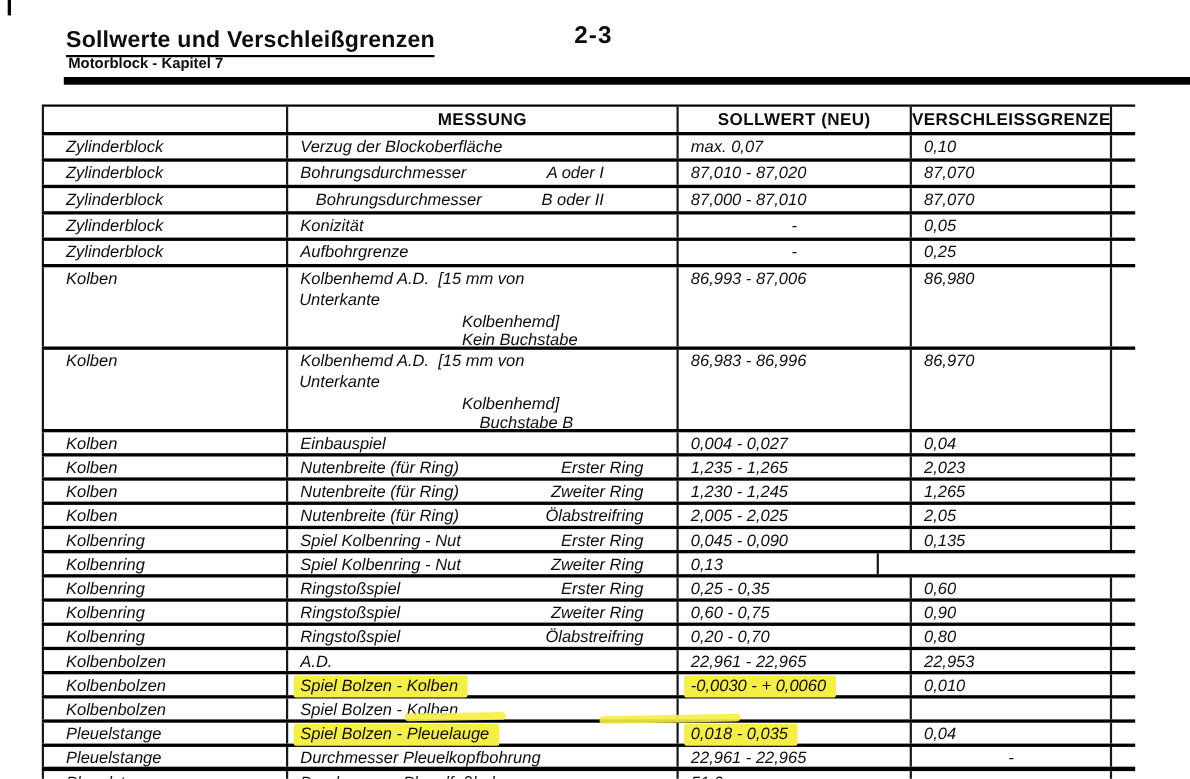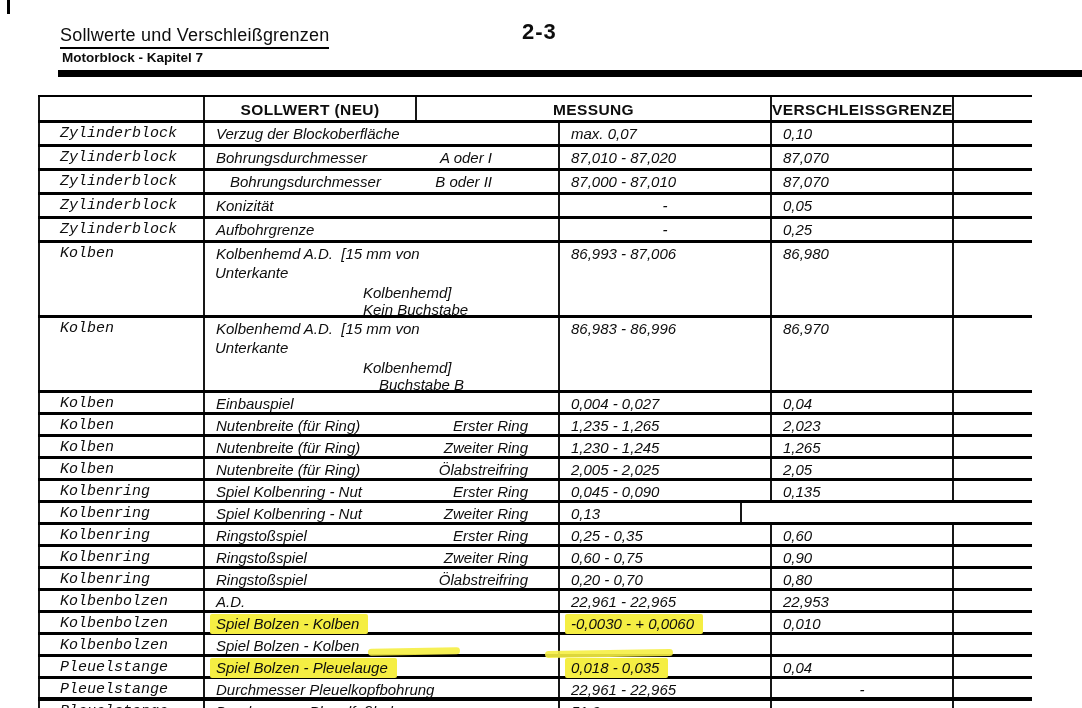--- a/index.html
+++ b/index.html
@@ -4,37 +4,37 @@
 <style>
   html,body { margin:0; padding:0; }
   body {
     width:1082px; height:708px; overflow:hidden; background:#ffffff;
     font-family:"Liberation Sans", sans-serif; color:#0d0d0d;
     position:relative;
   }
   .page { position:absolute; inset:0; }
   .tick { position:absolute; left:7px; top:0; width:3px; height:14px; background:#000; }
   .title {
-    position:absolute; left:60px; top:25px; font-size:18px; font-weight:normal;
+    position:absolute; left:60px; top:25px; font-size:21px; font-weight:bold;
     letter-spacing:.2px; border-bottom:2.5px solid #000; padding-bottom:1px;
   }
   .pageno { position:absolute; left:522px; top:19px; font-size:22px; font-weight:bold; letter-spacing:1px; }
   .subtitle { position:absolute; left:62px; top:50px; font-size:13.5px; font-weight:bold; }
   .hrule { position:absolute; left:58px; top:70px; width:1024px; height:7px; background:#000; }
 
   .table { position:absolute; left:38px; top:95px; width:994px; border-top:2px solid #000; }
   .row { display:flex; position:relative; box-sizing:border-box; height:22px; border-bottom:3px solid #000; }
   .row.thick { border-bottom-width:4px; }
   .header-row { height:26px; }
   .cell {
     position:relative; box-sizing:border-box; border-left:2px solid #181818;
     font-style:italic; font-size:15px; line-height:17px;
     padding:2px 0 0 11px; white-space:pre; overflow:visible;
   }
-  .c0 { width:165px; padding-left:20px;font-family:Liberation Mono, monospace; }
+  .c0 { width:222px; padding-left:20px; }
   .c1 { width:355px; }
   .c2 { width:212px; }
   .c3 { width:184px; border-right:2px solid #181818; }
   .header-row .cell {
     font-style:normal; font-weight:bold; text-align:center;
     padding-left:0; padding-top:4px; font-size:15.5px; letter-spacing:.4px;
   }
   .center { text-align:center; padding-left:0; }
   .sub { position:absolute; top:2px; }
   .extra { position:absolute; line-height:17px; }
@@ -49,22 +49,22 @@
 <div class="page">
   <div class="tick"></div>
   <div class="title">Sollwerte und Verschleißgrenzen</div>
   <div class="pageno">2-3</div>
   <div class="subtitle">Motorblock - Kapitel 7</div>
   <div class="hrule"></div>
 
   <div class="table" id="spec-table">
       <div class="row header-row">
         <div class="cell c0"></div>
+        <div class="cell c1">MESSUNG</div>
         <div class="cell c2">SOLLWERT (NEU)</div>
-        <div class="cell c1">MESSUNG</div>
         <div class="cell c3">VERSCHLEISSGRENZE</div>
       </div>
       <div class="row" style="height: 24px;">
         <div class="cell c0">Zylinderblock</div>
         <div class="cell c1"><span>Verzug der Blockoberfläche</span></div>
         <div class="cell c2">max. 0,07</div>
         <div class="cell c3">0,10</div>
       </div>
       <div class="row" style="height: 24px;">
         <div class="cell c0">Zylinderblock</div>

